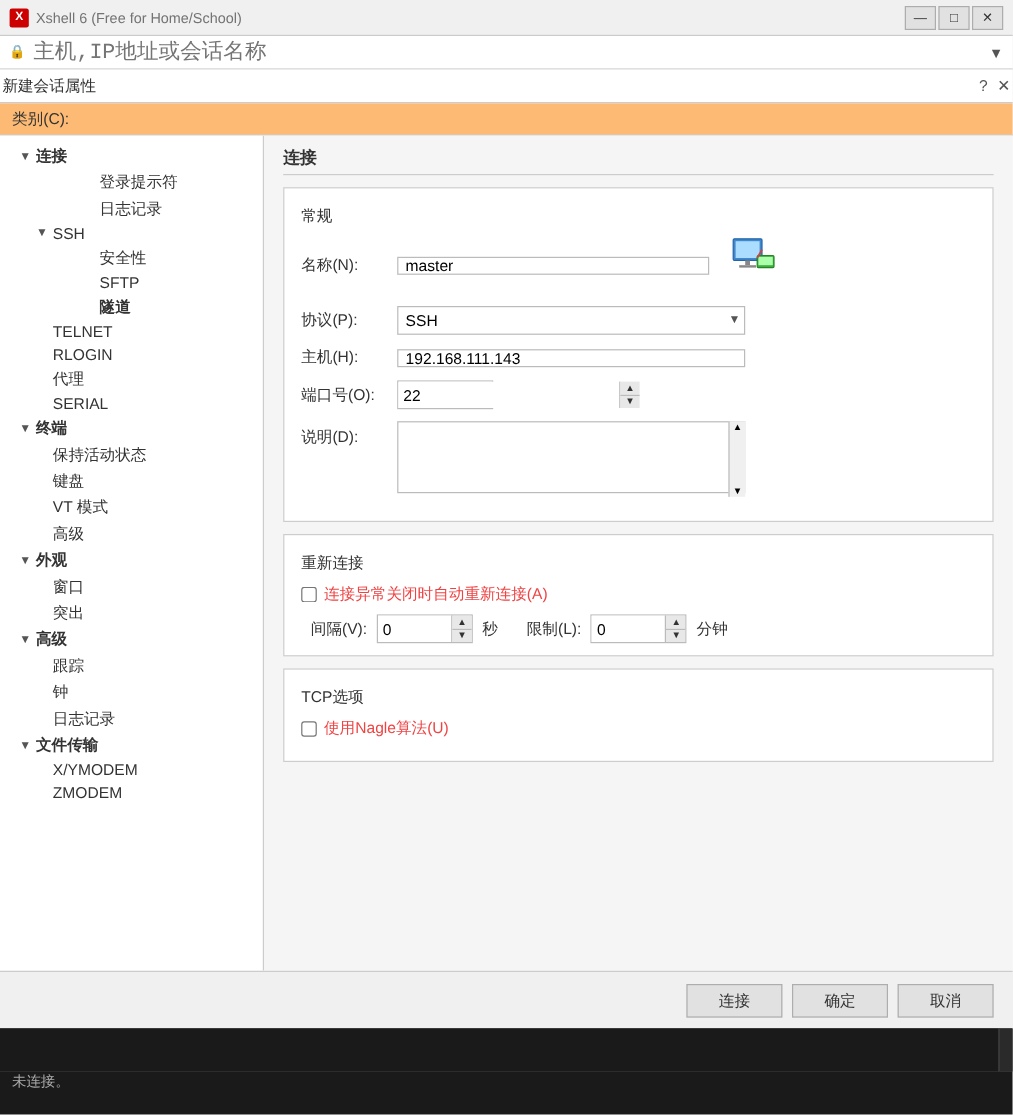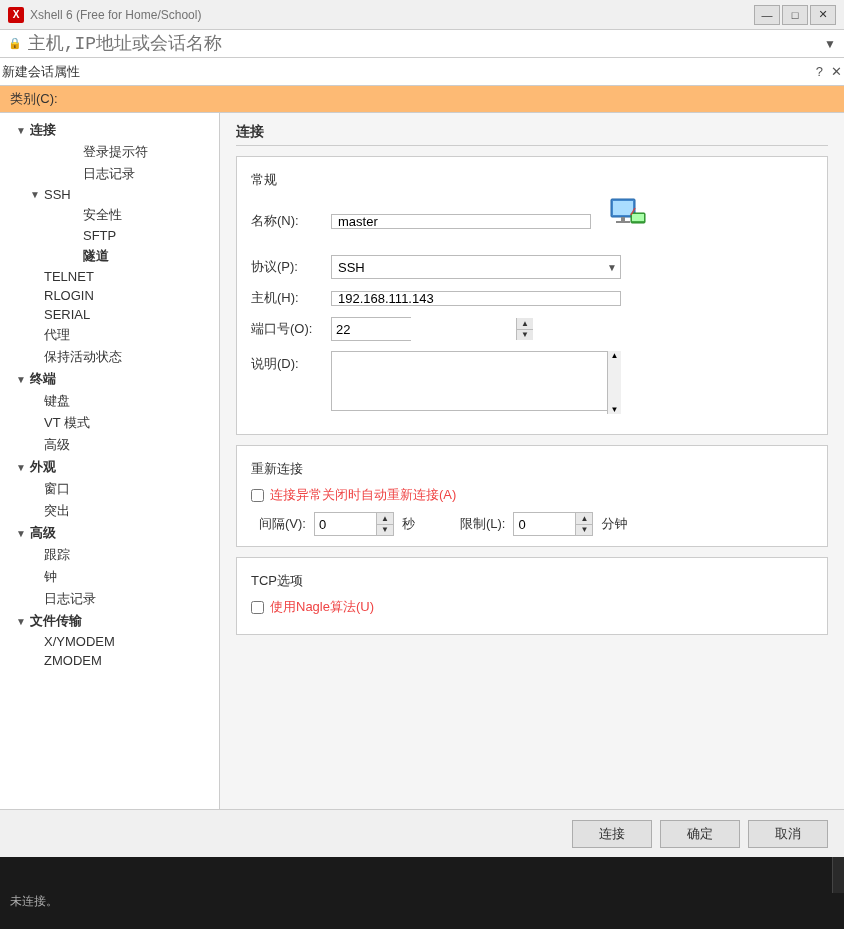--- a/index.html
+++ b/index.html
@@ -439,34 +439,34 @@
       <div class="tree-item tree-indent-2">
         <span class="tree-expand line"></span>
         <span class="tree-label">TELNET</span>
       </div>
       <div class="tree-item tree-indent-2">
         <span class="tree-expand line"></span>
         <span class="tree-label">RLOGIN</span>
       </div>
       <div class="tree-item tree-indent-2">
         <span class="tree-expand line"></span>
+        <span class="tree-label">代理</span>
+      </div>
+      <div class="tree-item tree-indent-2">
+        <span class="tree-expand line"></span>
         <span class="tree-label">SERIAL</span>
       </div>
-      <div class="tree-item tree-indent-2">
-        <span class="tree-expand line"></span>
-        <span class="tree-label">代理</span>
-      </div>
-      <div class="tree-item tree-indent-2">
-        <span class="tree-expand line"></span>
-        <span class="tree-label">保持活动状态</span>
-      </div>
-
       <div class="tree-item tree-indent-1">
         <span class="tree-expand expanded"></span>
         <span class="tree-label bold">终端</span>
+      </div>
+
+      <div class="tree-item tree-indent-2">
+        <span class="tree-expand line"></span>
+        <span class="tree-label">保持活动状态</span>
       </div>
       <div class="tree-item tree-indent-2">
         <span class="tree-expand line"></span>
         <span class="tree-label">键盘</span>
       </div>
       <div class="tree-item tree-indent-2">
         <span class="tree-expand line"></span>
         <span class="tree-label">VT 模式</span>
       </div>
       <div class="tree-item tree-indent-2">
@@ -597,21 +597,21 @@
         <div class="reconnect-fields">
           <span>间隔(V):</span>
           <div class="spinner-wrap">
             <input class="spinner-input" type="text" value="0" style="width: 50px;">
             <div class="spinner-btns">
               <button class="spinner-btn">▲</button>
               <button class="spinner-btn">▼</button>
             </div>
           </div>
           <span>秒</span>
-          <span style="margin-left:37px;">限制(L):</span>
+          <span style="margin-left:16px;">限制(L):</span>
           <div class="spinner-wrap">
             <input class="spinner-input" type="text" value="0" style="width: 50px;">
             <div class="spinner-btns">
               <button class="spinner-btn">▲</button>
               <button class="spinner-btn">▼</button>
             </div>
           </div>
           <span>分钟</span>
         </div>
       </div>

